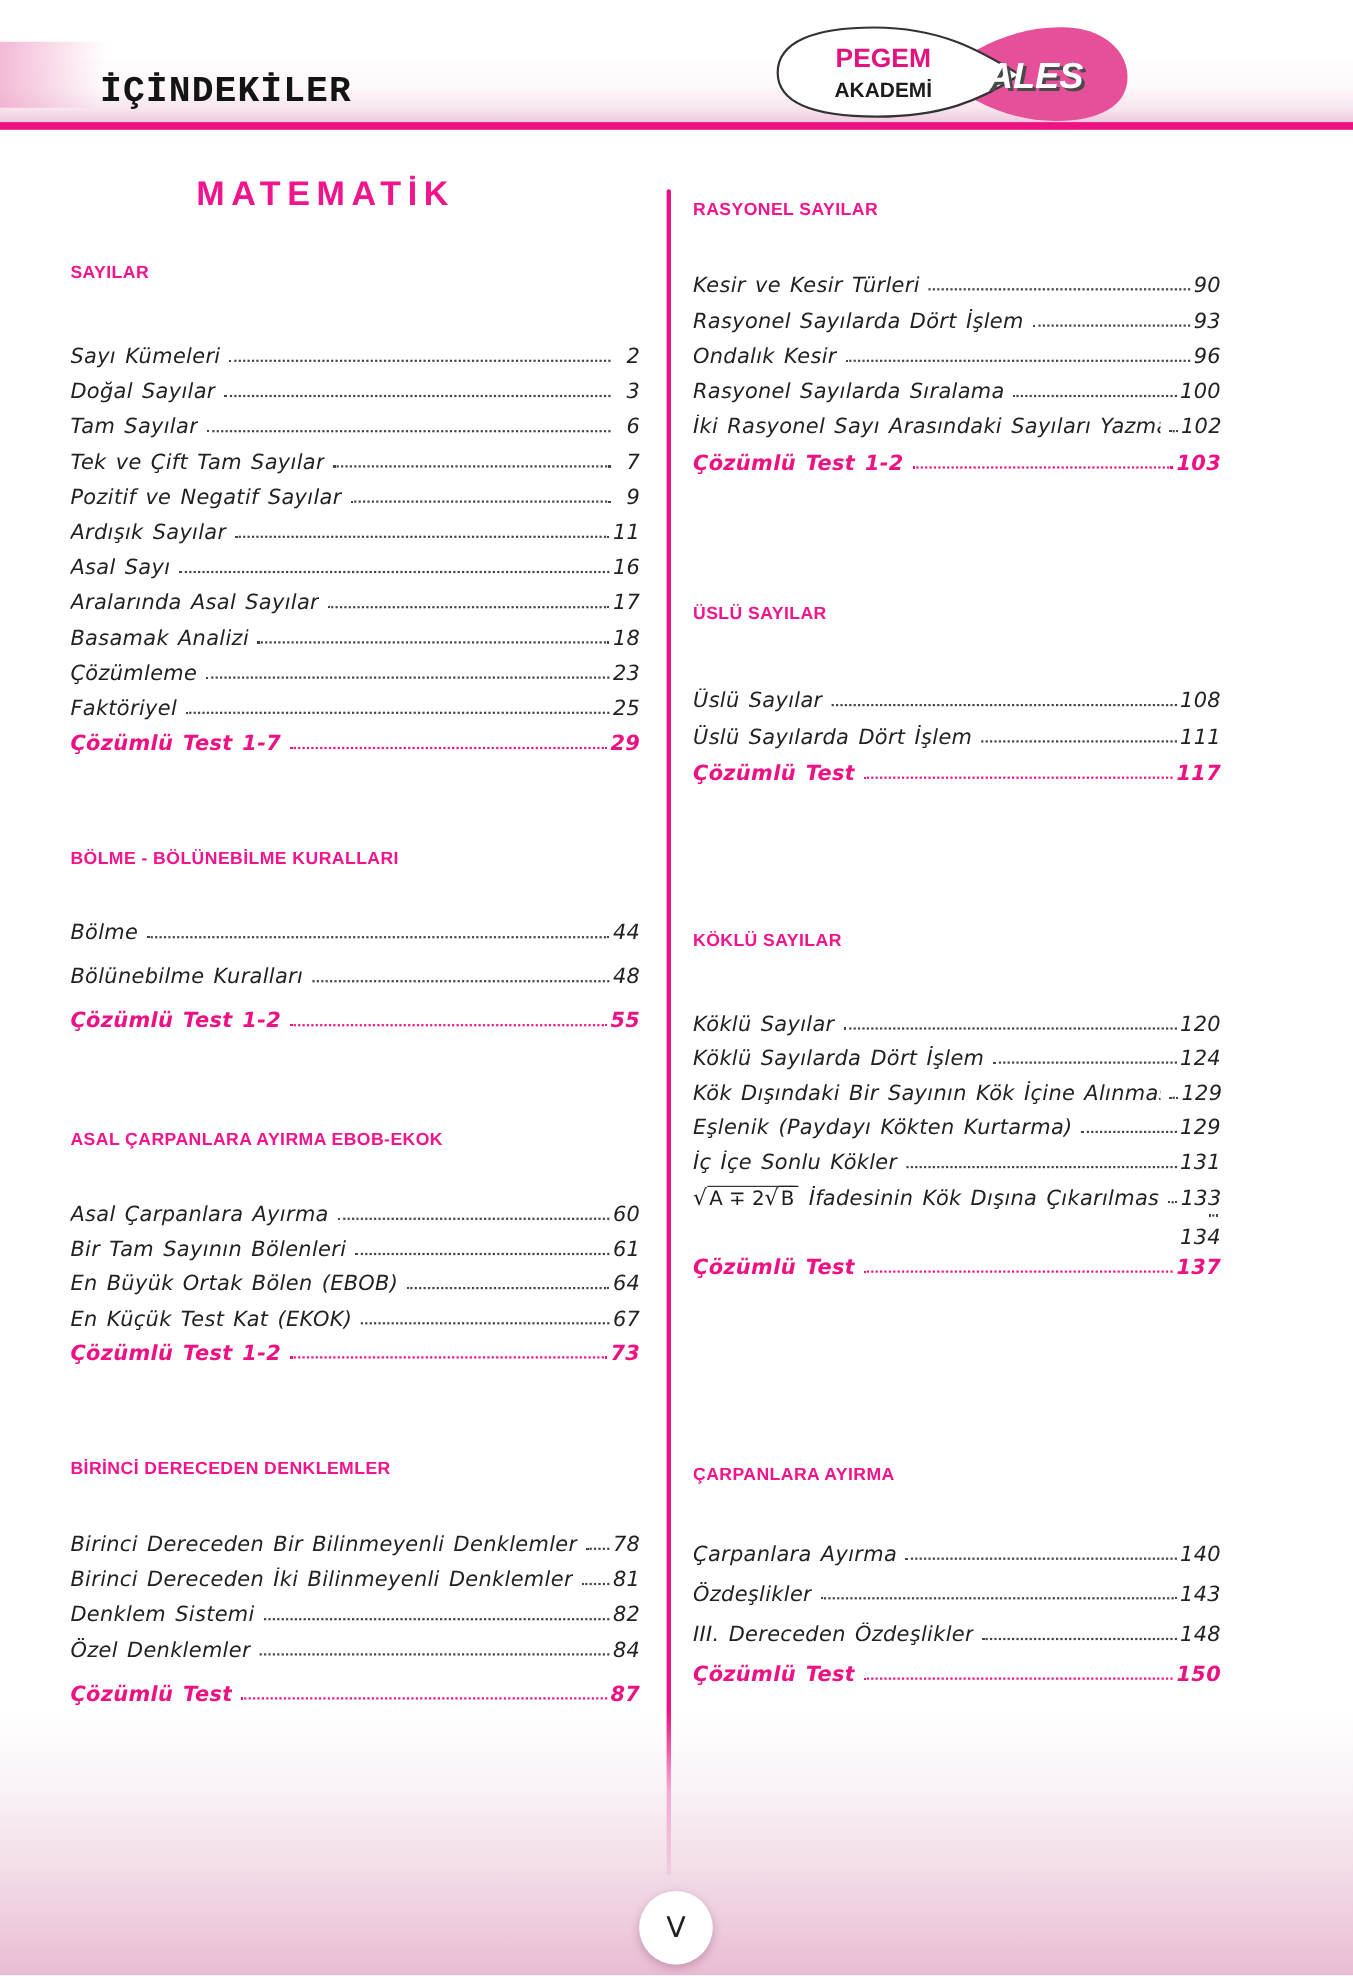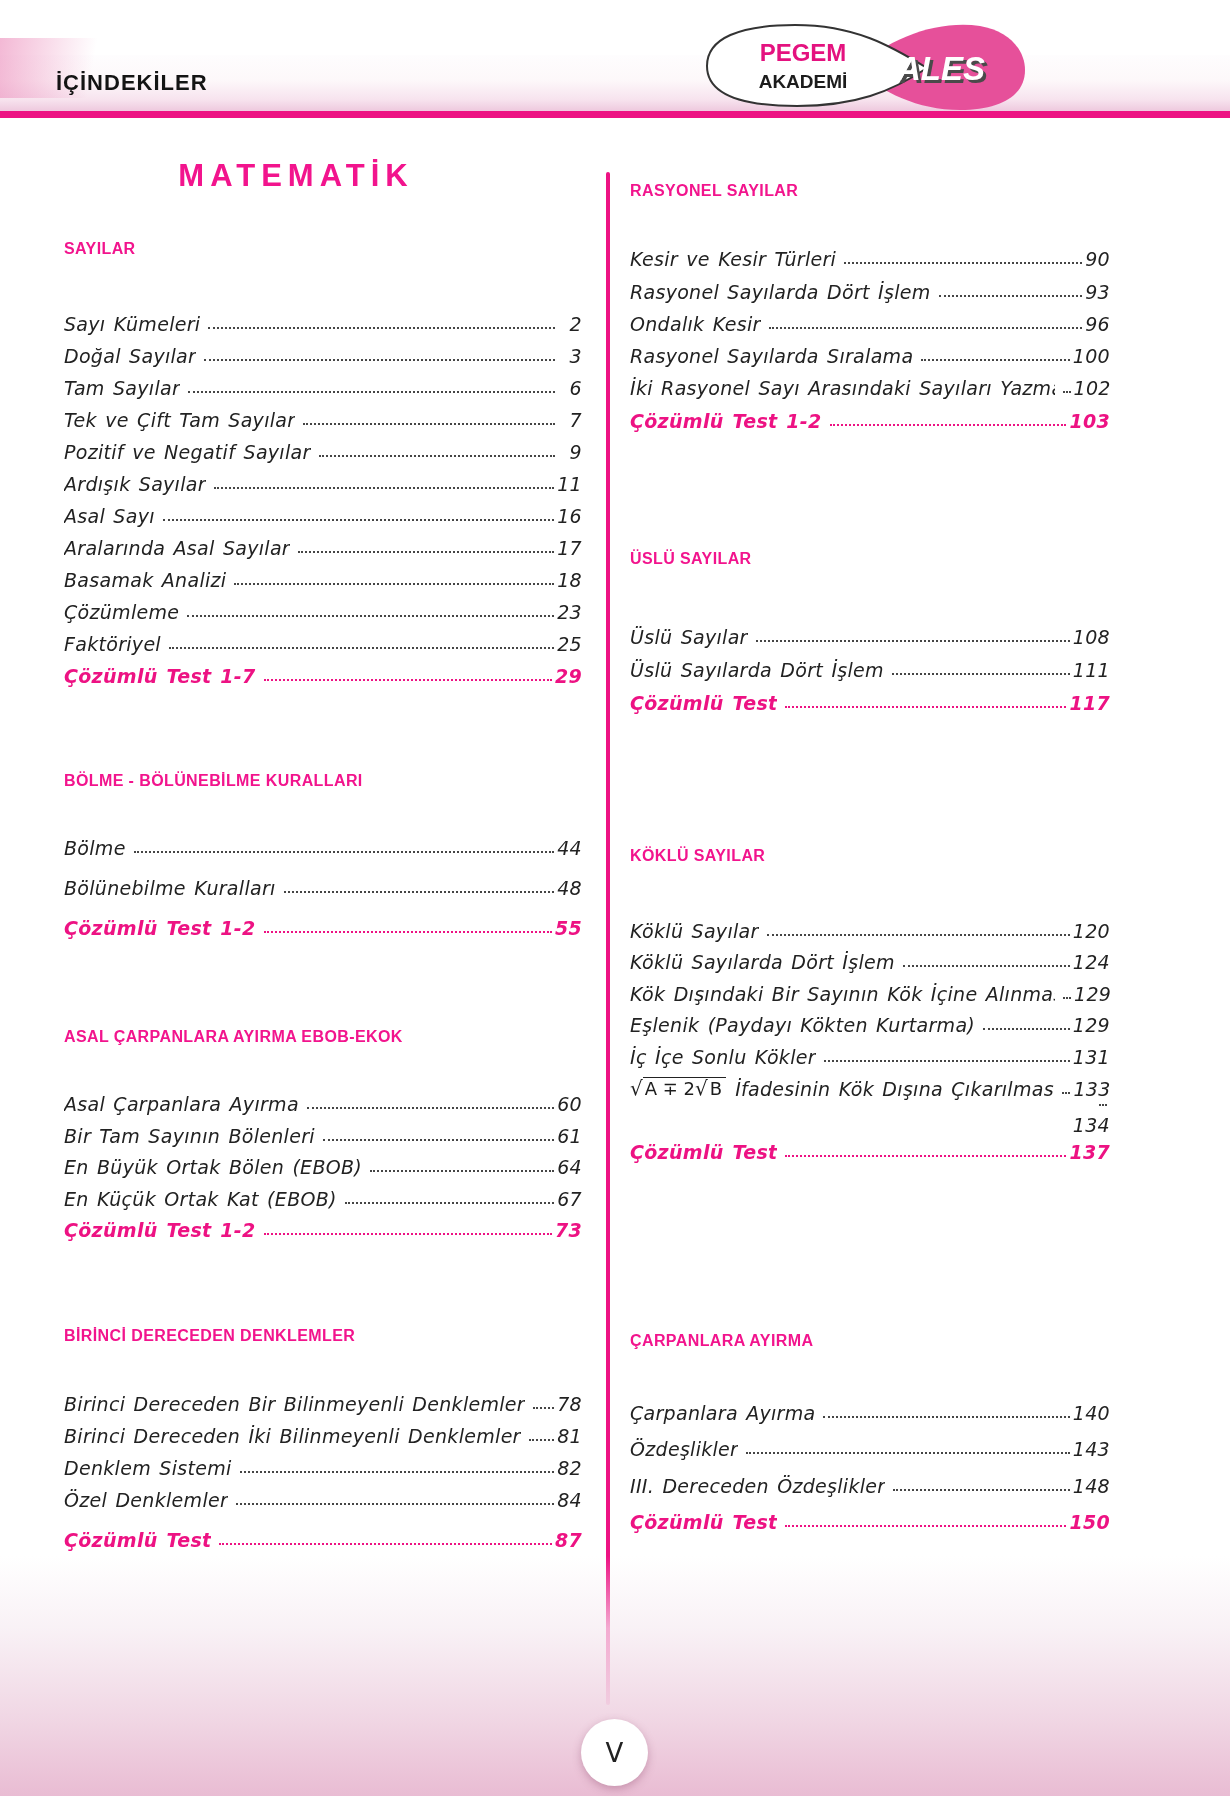--- a/index.html
+++ b/index.html
@@ -5,22 +5,22 @@
   html,body{margin:0;padding:0;background:#fff;}
   #page{position:relative;width:1230px;height:1796px;background:#fff;overflow:hidden;
         font-family:"DejaVu Sans",sans-serif;}
   
   #band{position:absolute;left:0;top:55px;width:100%;height:63px;box-sizing:border-box;
         border-bottom:7px solid var(--accent,#e8127f);
         background:linear-gradient(180deg,#fefdfe 0%,#fdf8fa 45%,#f7e3ee 80%,#eec9de 100%);
         display:flex;align-items:center;padding-left:56px;}
   #band-accent-left{position:absolute;left:0;top:38px;width:120px;height:60px;z-index:1;
         background:linear-gradient(100deg,rgba(233,126,178,.55),rgba(233,126,178,0) 75%);}
-  #hdr-title{font-family:Liberation Sans, sans-serif;font-weight:bold;font-size:22px;
-        letter-spacing:1px;color:#141414;position:relative;z-index:2;}
+  #hdr-title{font-family:Liberation Mono, monospace;font-weight:bold;font-size:33px;
+        letter-spacing:1px;color:#141414;position:relative;z-index:2;margin-left:35px;}
   #logo{position:absolute;left:695px;top:18px;z-index:3;}
   
   #divider{position:absolute;left:606px;top:172px;width:4px;height:1533px;
         background:var(--accent,#e8127f);border-radius:2px;}
   #main-title{position:absolute;left:81px;top:158px;width:430px;text-align:center;
         font-family:"Liberation Sans",sans-serif;font-weight:bold;font-size:31px;
         letter-spacing:6px;color:var(--heading,#f2148d);}
   #col-left,#col-right{position:absolute;top:0;height:100%;}
   #col-left{left:64px;width:518px;}
   #col-right{left:630px;width:480px;}
@@ -170,21 +170,21 @@
             <span class="lbl">Bir Tam Sayının Bölenleri</span>
             <span class="dots"></span>
             <span class="pg">61</span>
           </div>
           <div class="row" style="height: 31.4px;">
             <span class="lbl">En Büyük Ortak Bölen (EBOB)</span>
             <span class="dots"></span>
             <span class="pg">64</span>
           </div>
           <div class="row" style="height: 31.4px;">
-            <span class="lbl">En Küçük Ortak Kat (EBOB)</span>
+            <span class="lbl">En Küçük Test Kat (EKOK)</span>
             <span class="dots"></span>
             <span class="pg">67</span>
           </div>
           <div class="row hl" style="height: 31.4px;">
             <span class="lbl">Çözümlü Test 1-2</span>
             <span class="dots"></span>
             <span class="pg">73</span>
           </div>
         </div>
       </div>

